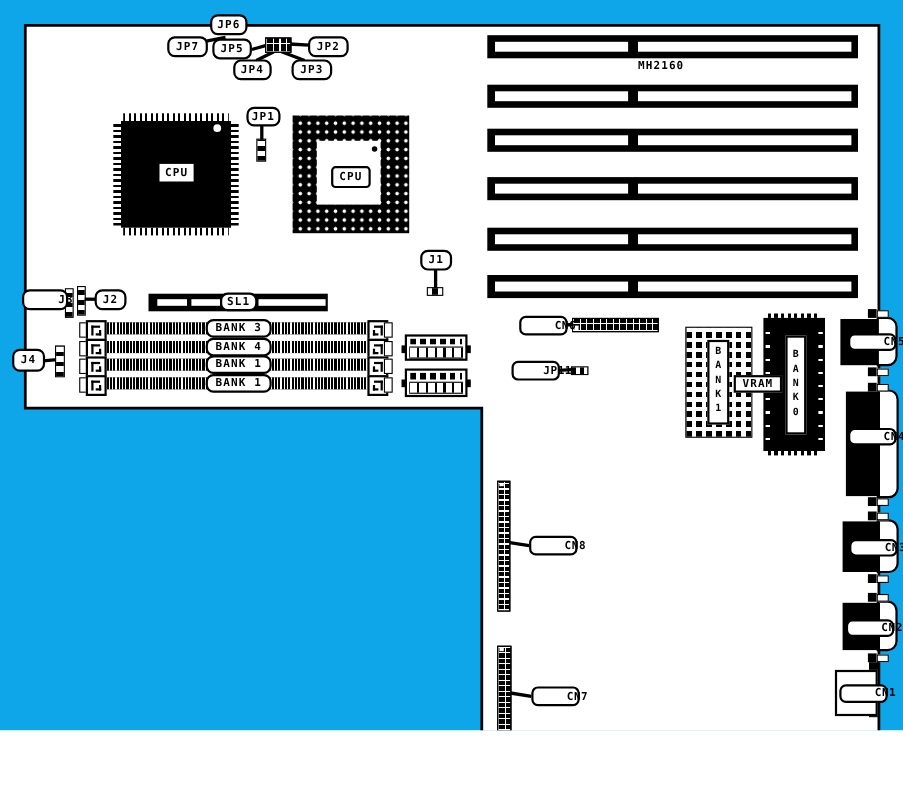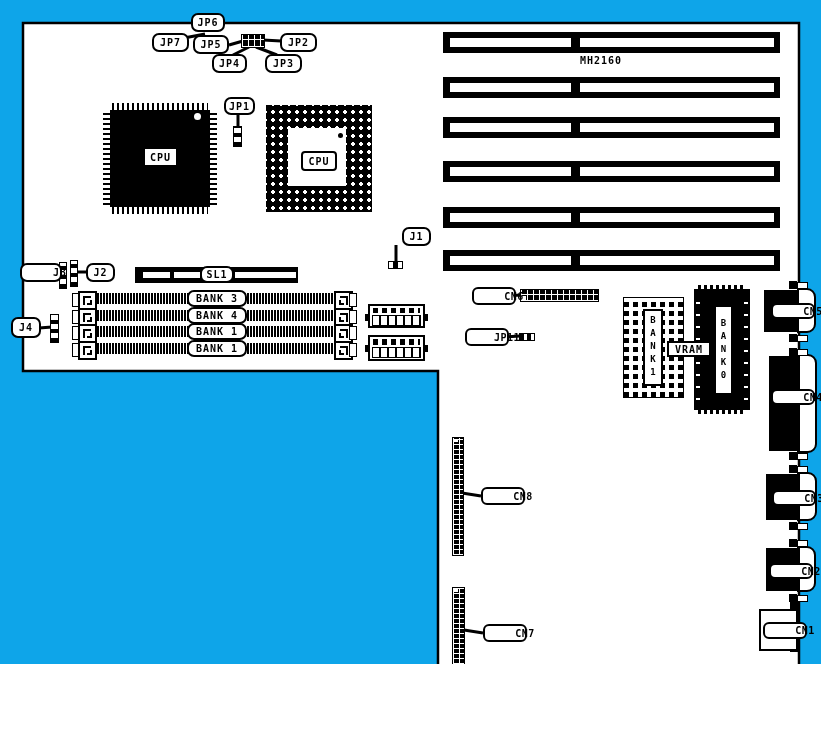--- a/index.html
+++ b/index.html
@@ -126,21 +126,21 @@
 
   <div class="abs" style="left:266px;top:105px;width:106px;height:107px;background-color:#000;z-index:2;
               background-image:radial-gradient(circle,#fff 1.6px,transparent 1.9px);background-size:8px 8px;background-position:3px 3px;"></div>
   <div class="abs" style="left:288px;top:128px;width:58px;height:58px;background:#fff;z-index:3;"></div>
   <div class="abs" style="left:338px;top:133px;width:5px;height:5px;background:#000;border-radius:50%;z-index:4;"></div>
   <div class="pill" style="left:301px;top:151px;width:36px;height:20px;border-radius:4px;">CPU</div>
 
   <div class="pill" style="left:224px;top:97px;width:31px;height:18px;">JP1</div>
   <div class="jstrip" style="left:233px;top:126px;width:9px;height:21px;"></div>
 
-  <div class="pill" style="left:402px;top:227px;width:29px;height:19px;">J1</div>
+  <div class="pill" style="left:382px;top:227px;width:29px;height:19px;">J1</div>
   <div class="abs" style="left:388px;top:261px;width:15px;height:8px;border:1px solid #000;z-index:3;
               background:repeating-linear-gradient(90deg,#fff 0 4px,#000 4px 9px);"></div>
 
   <div class="isa" style="top:32px;">
       <div class="in inL"></div>
       <div class="in inR"></div>
     </div>
   <div class="isa" style="top:77px;">
       <div class="in inL"></div>
       <div class="in inR"></div>

